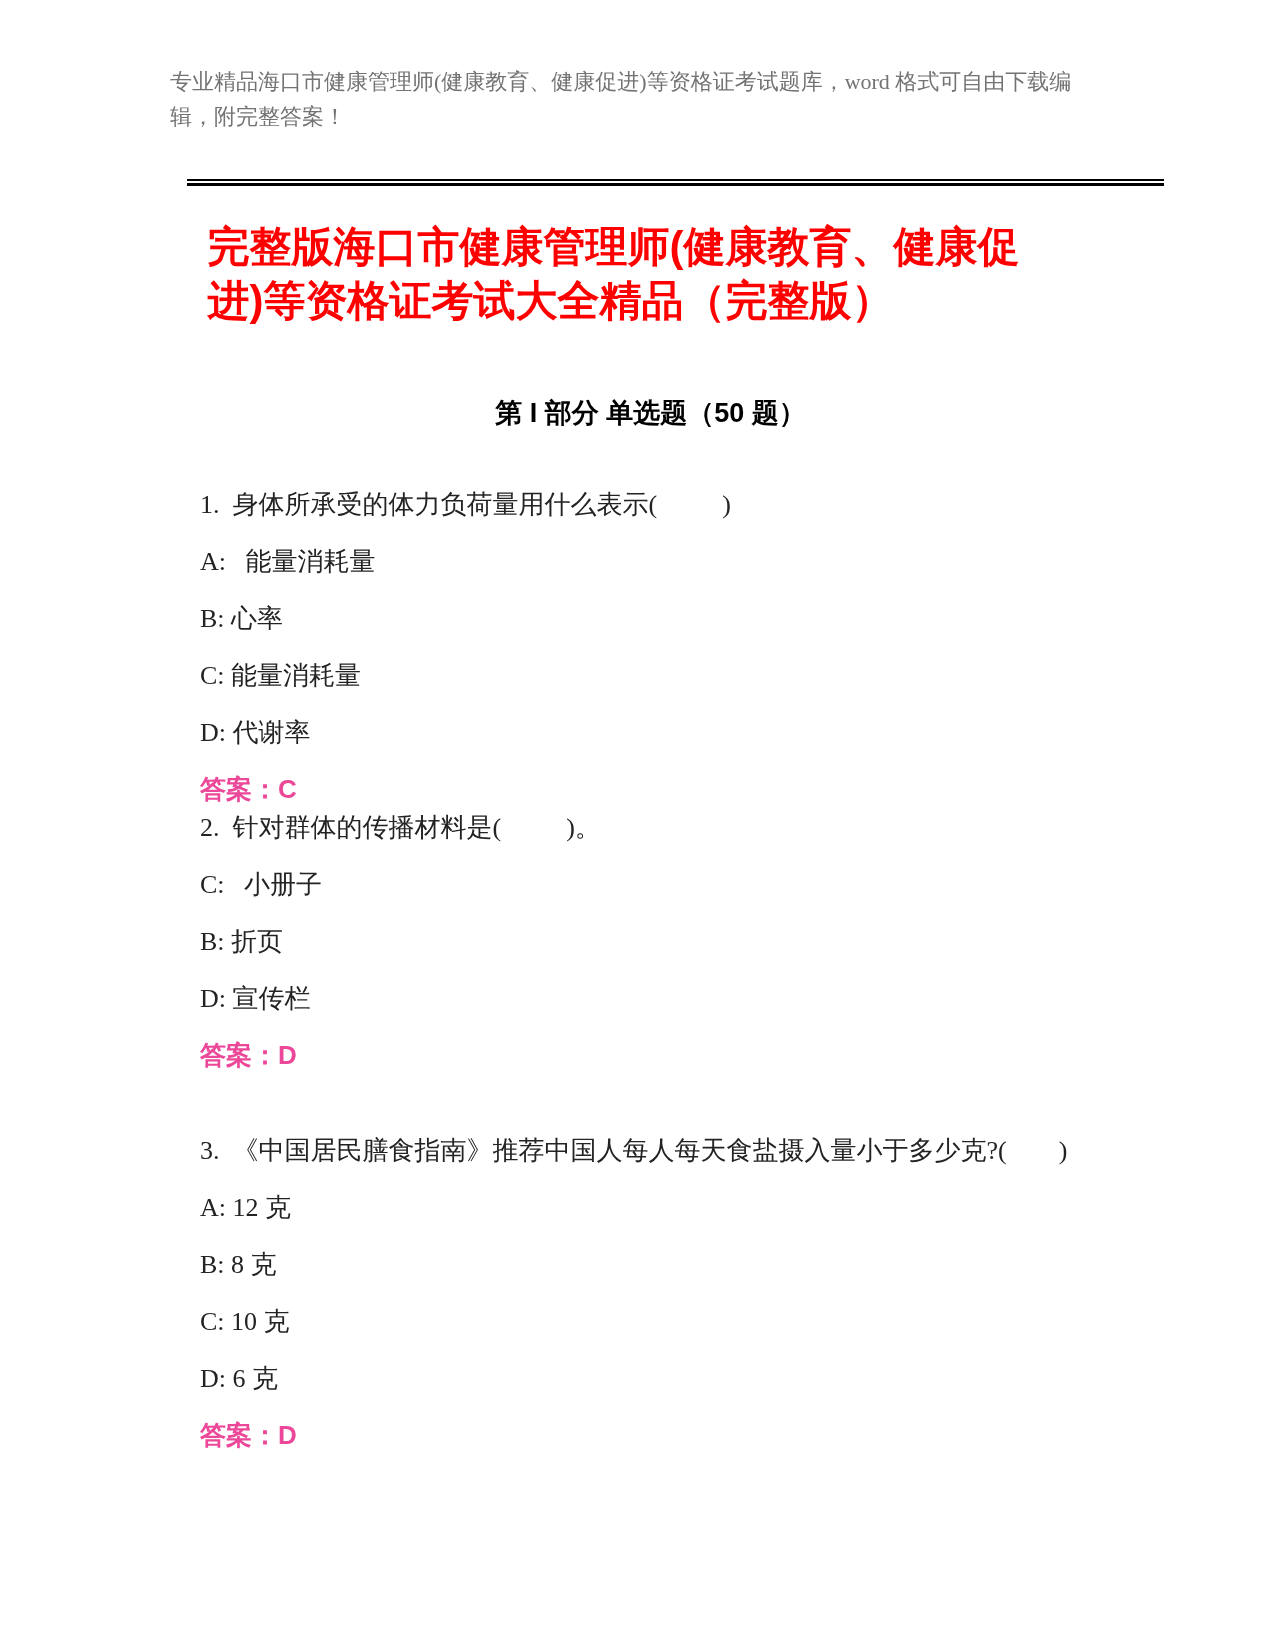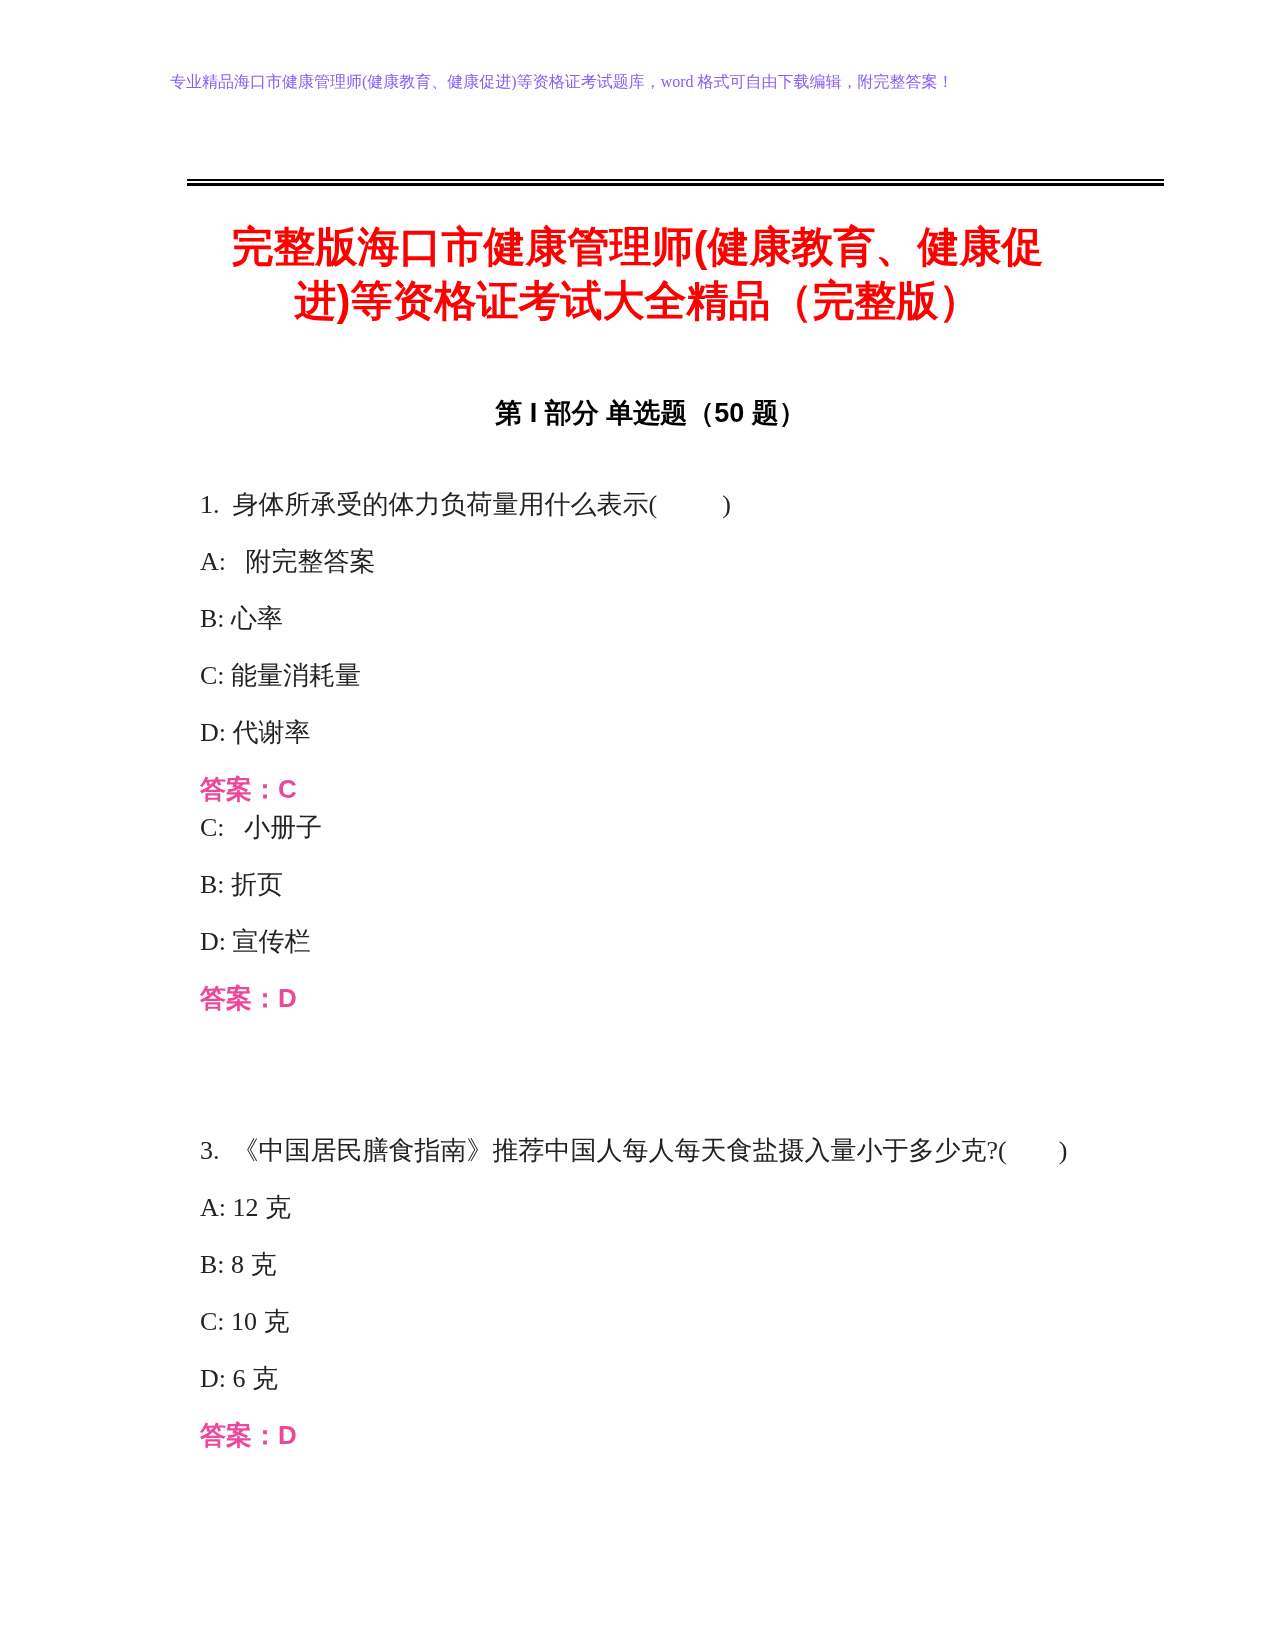--- a/index.html
+++ b/index.html
@@ -7,38 +7,37 @@
     position:relative;
     width:1275px;height:1650px;
     background:#ffffff;
     overflow:hidden;
     font-family:"Liberation Serif",serif;
     color:#222222;
   }
   .header-notice{
     position:absolute;
     left:170px;top:64px;width:925px;
-    font-size:16px;line-height:35px;
-    color:#8b5cf6;
+    font-size:22px;line-height:35px;
+    color:#737373;
     white-space:pre-wrap;
   }
   .separator{
     position:absolute;
     left:187px;top:179px;width:977px;
     height:2px;
     border-top:2px solid #000000;
     border-bottom:3px solid #000000;
     box-sizing:content-box;
   }
   .doc-title{
     position:absolute;
     left:50%;transform:translateX(-50%);
     top:220px;width:860px;
     margin:0;
-    text-align:center;
     font-family:"Liberation Sans",sans-serif;
     font-weight:bold;
     font-size:42px;line-height:54px;
     color:#fe0000;
   }
   .section-heading{
     position:absolute;
     left:0;top:380px;width:100%;
     margin:13px;
     text-align:center;
@@ -75,28 +74,29 @@
   <div class="header-notice">专业精品海口市健康管理师(健康教育、健康促进)等资格证考试题库，word 格式可自由下载编辑，附完整答案！</div>
 
   <div class="separator"></div>
 
   <h1 class="doc-title" style="color: rgb(254, 0, 0);">完整版海口市健康管理师(健康教育、健康促进)等资格证考试大全精品（完整版）</h1>
 
   <h2 class="section-heading">第 I 部分 单选题（50 题）</h2>
 
   <div class="question q1">
     <p>1.  身体所承受的体力负荷量用什么表示(          )</p>
-    <p>A:   附完整答案</p>
+    <p>A:   能量消耗量</p>
     <p>B: 心率</p>
     <p>C: 能量消耗量</p>
     <p>D: 代谢率</p>
     <p class="answer">答案：C</p>
   </div>
 
   <div class="question q2">
+    <p>2.  针对群体的传播材料是(          )。</p>
     <p>C:   小册子</p>
     <p>B: 折页</p>
     <p>D: 宣传栏</p>
     <p class="answer">答案：D</p>
   </div>
 
   <div class="question q3">
     <p>3.  《中国居民膳食指南》推荐中国人每人每天食盐摄入量小于多少克?(        )</p>
     <p>A: 12 克</p>
     <p>B: 8 克</p>

